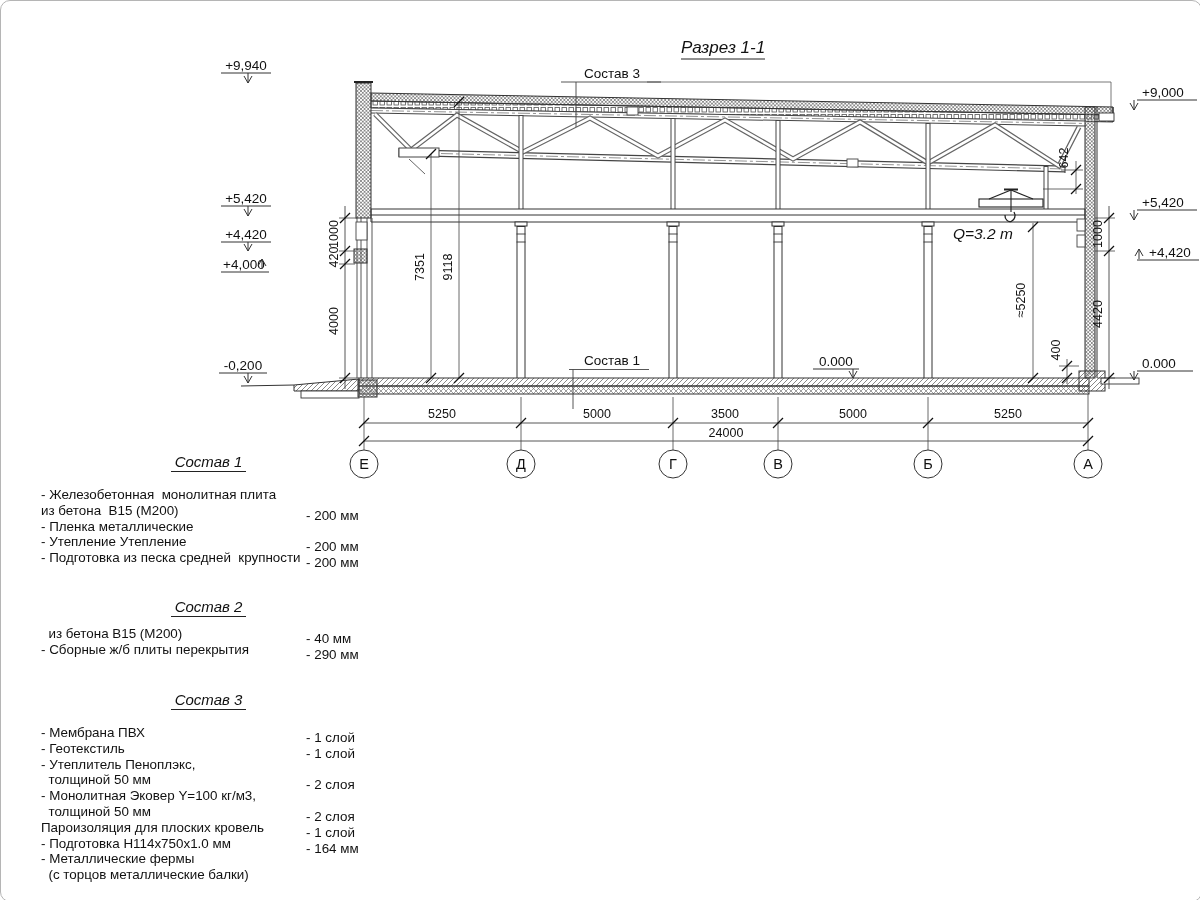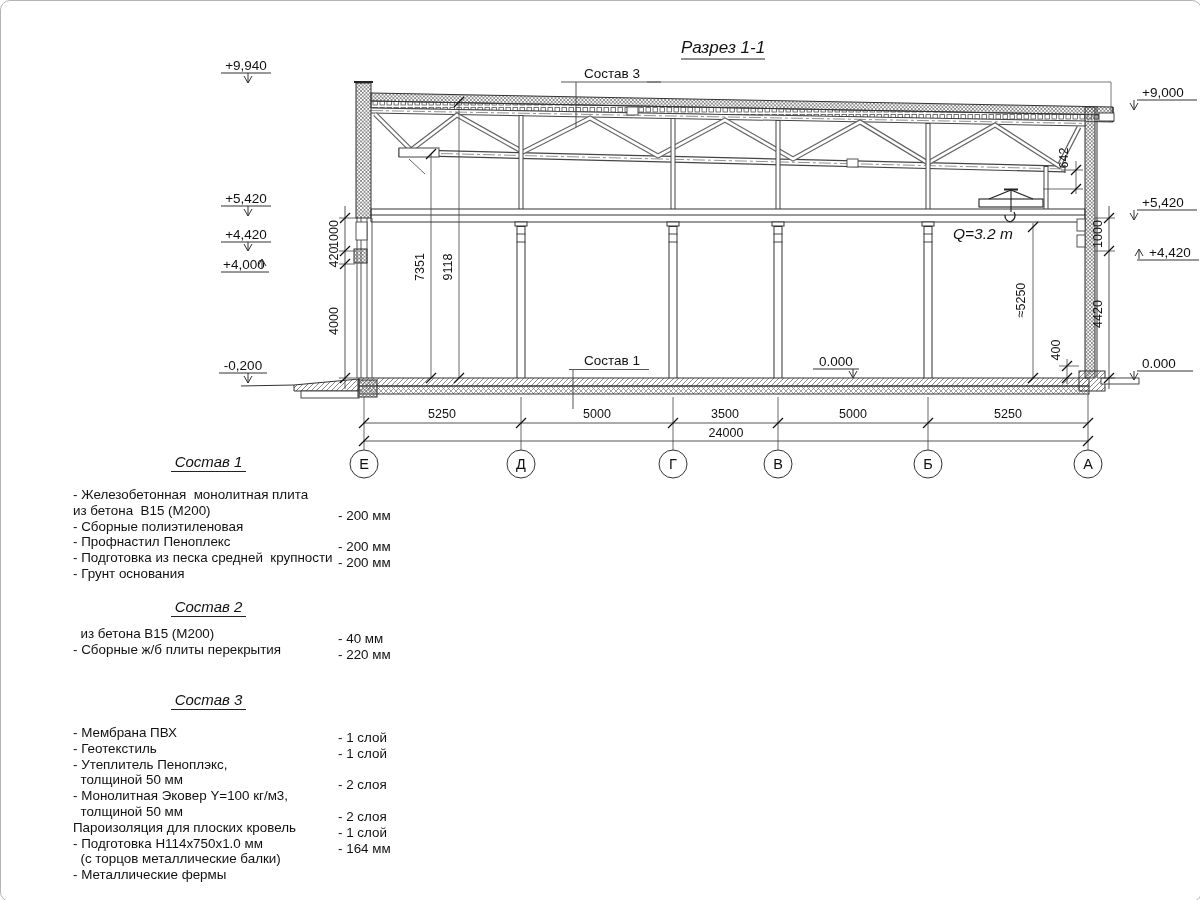--- a/index.html
+++ b/index.html
@@ -2,21 +2,21 @@
 <html><head>
 <meta charset="utf-8">
 <style>
   html,body{margin:0;padding:0;background:#fff;}
   #page{position:relative;width:1200px;height:900px;background:#fff;border:1px solid #b5b5b5;border-radius:10px;overflow:hidden;font-family:"Liberation Sans",sans-serif;}
   svg text{fill:#111;font-family:"Liberation Sans",sans-serif;}
   .comp{position:absolute;left:40px;width:335px;color:#111;}
   .comp-title{text-align:center;font-size:15px;font-style:italic;height:18px;}
   .comp-title span{border-bottom:1px solid #222;padding:0 4px 1px 4px;}
   .comp-rows{position:relative;}
-  .crow{position:relative;height:15.8px;font-size:13.4px;white-space:pre;margin-left:32px;}
+  .crow{position:relative;height:15.8px;font-size:13.4px;white-space:pre;}
   .crow .v{position:absolute;left:265px;top:5px;white-space:pre;}
 </style>
 </head>
 <body>
 
 <div id="page">
 
 <svg width="1200" height="900" viewBox="0 0 1200 900">
   <defs>
     <pattern id="pCross" width="5" height="5" patternUnits="userSpaceOnUse">
@@ -367,44 +367,43 @@
     <text x="1087" y="468" text-anchor="middle">А</text>
   </g>
 </svg>
 
 
 <div class="comp" style="top:452px">
   <div class="comp-title"><span>Состав 1</span></div>
   <div class="comp-rows" style="margin-top:16px">
     <div class="crow"><span>- Железобетонная  монолитная плита</span><span class="v"></span></div>
     <div class="crow"><span>из бетона  В15 (М200)</span><span class="v">- 200 мм</span></div>
-    <div class="crow"><span>- Сборные полиэтиленовая</span><span class="v"></span></div>
-    <div class="crow"><span>- Профнастил Пеноплекс</span><span class="v">- 200 мм</span></div>
+    <div class="crow"><span>- Пленка металлические</span><span class="v"></span></div>
+    <div class="crow"><span>- Утепление Утепление</span><span class="v">- 200 мм</span></div>
     <div class="crow"><span>- Подготовка из песка средней  крупности</span><span class="v">- 200 мм</span></div>
-    <div class="crow"><span>- Грунт основания</span><span class="v"></span></div>
   </div>
 </div>
 
 <div class="comp" style="top:597px">
   <div class="comp-title"><span>Состав 2</span></div>
   <div class="comp-rows" style="margin-top:10px">
     <div class="crow"><span>  из бетона В15 (М200)</span><span class="v">- 40 мм</span></div>
-    <div class="crow"><span>- Сборные ж/б плиты перекрытия</span><span class="v">- 220 мм</span></div>
+    <div class="crow"><span>- Сборные ж/б плиты перекрытия</span><span class="v">- 290 мм</span></div>
   </div>
 </div>
 
 <div class="comp" style="top:690px">
   <div class="comp-title"><span>Состав 3</span></div>
   <div class="comp-rows" style="margin-top:16px">
     <div class="crow"><span>- Мембрана ПВХ</span><span class="v">- 1 слой</span></div>
     <div class="crow"><span>- Геотекстиль</span><span class="v">- 1 слой</span></div>
     <div class="crow"><span>- Утеплитель Пеноплэкс,</span><span class="v"></span></div>
     <div class="crow"><span>  толщиной 50 мм</span><span class="v">- 2 слоя</span></div>
     <div class="crow"><span>- Монолитная Эковер Y=100 кг/м3,</span><span class="v"></span></div>
     <div class="crow"><span>  толщиной 50 мм</span><span class="v">- 2 слоя</span></div>
     <div class="crow"><span>Пароизоляция для плоских кровель</span><span class="v">- 1 слой</span></div>
     <div class="crow"><span>- Подготовка Н114х750х1.0 мм</span><span class="v">- 164 мм</span></div>
+    <div class="crow"><span>- Металлические фермы</span><span class="v"></span></div>
     <div class="crow"><span>  (с торцов металлические балки)</span><span class="v"></span></div>
-    <div class="crow"><span>- Металлические фермы</span><span class="v"></span></div>
   </div>
 </div>
 
 </div>
 
 </body></html>

